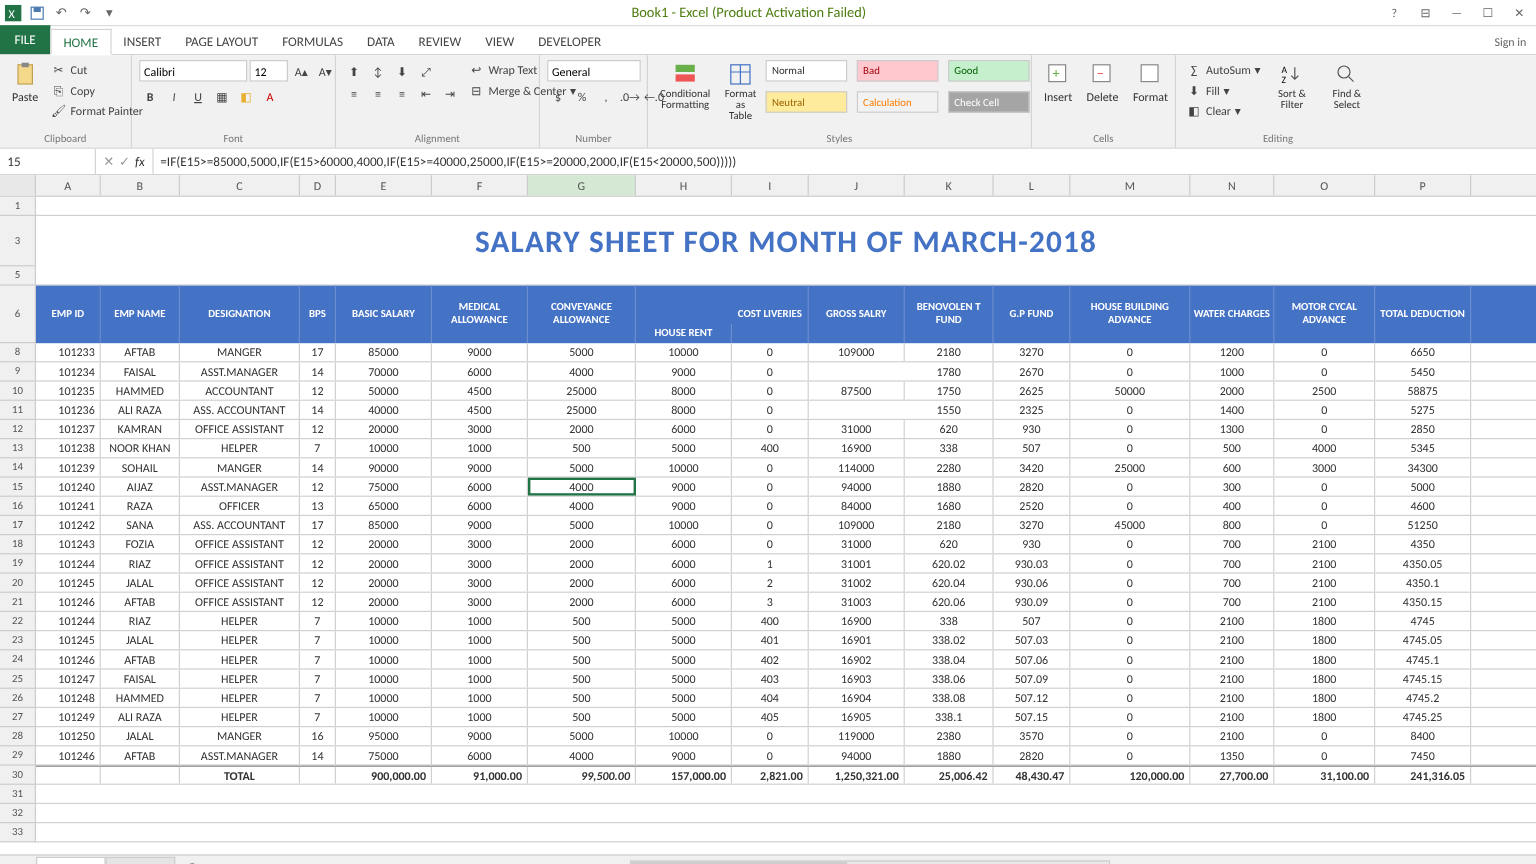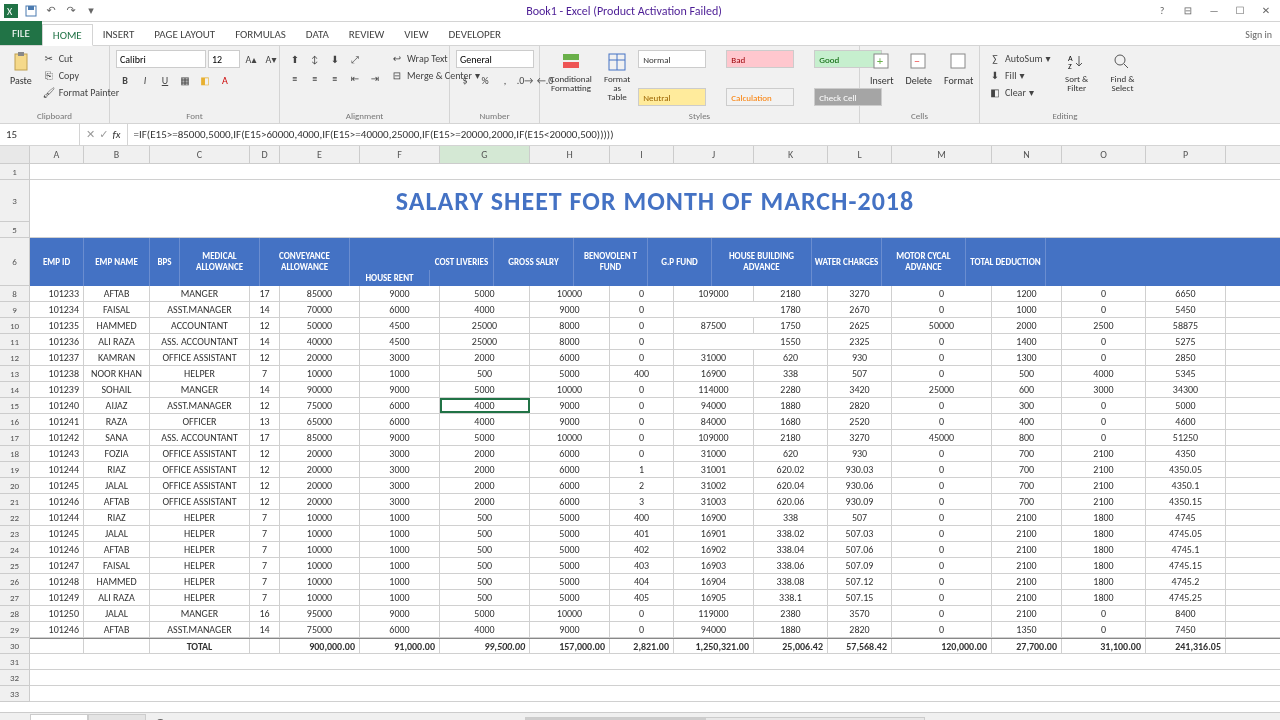--- a/index.html
+++ b/index.html
@@ -2,21 +2,21 @@
 <html><head>
 <meta charset="utf-8">
 <style>
 * { box-sizing: border-box; margin: 0; padding: 0; font-family: "Segoe UI", Calibri, sans-serif; }
 body { background: #fff; font-size: 11px; color: #333; overflow: hidden; width: 1280px; height: 720px; }
 
 
 .titlebar { height: 22px; background: #fff; display: flex; align-items: center; border-bottom: 1px solid #d4d4d4; }
 .qat { display: flex; align-items: center; gap: 6px; padding-left: 4px; }
 .qat-icon { width: 14px; height: 14px; display: flex; align-items: center; justify-content: center; color: #666; }
-.title-text { flex: 1; text-align: center; font-size: 12px; color: #4c1d95; }
+.title-text { flex: 1; text-align: center; font-size: 12px; color: #4d7c0f; }
 .win-controls { display: flex; gap: 2px; padding-right: 2px; }
 .win-btn { width: 24px; height: 18px; display: flex; align-items: center; justify-content: center; color: #666; font-size: 10px; }
 
 
 .ribbon-tabs { height: 24px; background: #fff; display: flex; align-items: flex-end; border-bottom: 1px solid #d4d4d4; }
 .rtab-file { background: #217346; color: #fff; padding: 4px 12px; font-size: 11px; height: 24px; display: flex; align-items: center; }
 .rtab { padding: 4px 10px; font-size: 11px; color: #444; cursor: pointer; height: 22px; display: flex; align-items: center; }
 .rtab.active { background: #fff; border: 1px solid #d4d4d4; border-bottom: 1px solid #fff; color: #217346; margin-bottom: -1px; }
 .rtab-spacer { flex: 1; }
 .signin { padding: 4px 8px; font-size: 10px; color: #666; }
@@ -25,21 +25,21 @@
 .ribbon { height: 78px; background: #f1f1f1; border-bottom: 1px solid #d4d4d4; display: flex; }
 .rgroup { border-right: 1px solid #d4d4d4; padding: 4px 6px 2px; display: flex; flex-direction: column; }
 .rgroup-content { flex: 1; display: flex; align-items: flex-start; gap: 4px; }
 .rgroup-label { text-align: center; font-size: 9px; color: #777; padding-top: 1px; }
 .rcol { display: flex; flex-direction: column; gap: 1px; font-size: 10px; }
 .ritem { display: flex; align-items: center; gap: 3px; padding: 1px 2px; white-space: nowrap; color: #444; }
 .ricon { width: 14px; height: 14px; display: inline-flex; align-items: center; justify-content: center; }
 .font-sel { border: 1px solid #ccc; background: #fff; font-size: 10px; padding: 1px 3px; height: 18px; }
 .btn-row { display: flex; gap: 2px; }
 .mini-btn { width: 18px; height: 18px; border: 1px solid transparent; display: flex; align-items: center; justify-content: center; font-size: 10px; color: #444; }
-.style-grid { display: grid; grid-template-columns: repeat(3, 68px); grid-template-rows: 18px 18px; gap: 20px; }
+.style-grid { display: grid; grid-template-columns: repeat(3, 68px); grid-template-rows: 18px 18px; gap: 8px; }
 .style-cell { border: 1px solid #ccc; font-size: 9px; display: flex; align-items: center; padding: 0 4px; }
 .big-btn { display: flex; flex-direction: column; align-items: center; gap: 2px; padding: 2px 4px; font-size: 10px; }
 .big-icon { width: 20px; height: 20px; }
 
 
 .fbar-row { height: 22px; border-bottom: 1px solid #d4d4d4; display: flex; align-items: stretch; background: #fff; }
 .namebox { width: 80px; border-right: 1px solid #d4d4d4; display: flex; align-items: center; padding: 0 6px; font-size: 11px; }
 .fbar-btns { display: flex; align-items: center; gap: 4px; padding: 0 6px; border-right: 1px solid #d4d4d4; }
 .fbar-input { flex: 1; display: flex; align-items: center; padding: 0 6px; font-size: 11px; font-family: Calibri; }
 
@@ -389,21 +389,23 @@
       </div>
     <div class="cells" id="cells">
         <div class="datarow"></div>
         <div class="title-row">
           <div class="sheet-title">SALARY SHEET FOR MONTH OF MARCH-2018</div>
         </div>
         <div class="datarow"></div>
         <div class="hdr-row">
           <div class="hdr-cell" style="width: 54px;">EMP ID</div>
           <div class="hdr-cell" style="width: 66px;">EMP NAME</div>
+          <div class="hdr-cell" style="width: 100px;">DESIGNATION</div>
           <div class="hdr-cell" style="width: 30px;">BPS</div>
+          <div class="hdr-cell" style="width: 80px;">BASIC SALARY</div>
           <div class="hdr-cell" style="width: 80px;">MEDICAL ALLOWANCE</div>
           <div class="hdr-cell" style="width: 90px;">CONVEYANCE ALLOWANCE</div>
           <div class="hdr-cell" style="width: 80px; margin-top: 32px;">HOUSE RENT</div>
           <div class="hdr-cell" style="width: 64px;">COST LIVERIES</div>
           <div class="hdr-cell" style="width: 80px;">GROSS SALRY</div>
           <div class="hdr-cell" style="width: 74px;">BENOVOLEN T FUND</div>
           <div class="hdr-cell" style="width: 64px;">G.P FUND</div>
           <div class="hdr-cell" style="width: 100px;">HOUSE BUILDING ADVANCE</div>
           <div class="hdr-cell" style="width: 70px;">WATER CHARGES</div>
           <div class="hdr-cell" style="width: 84px;">MOTOR CYCAL ADVANCE</div>
@@ -810,21 +812,21 @@
           <div class="cell c" style="width: 66px;"></div>
           <div class="cell c" style="width: 100px;">TOTAL</div>
           <div class="cell r" style="width: 30px;"></div>
           <div class="cell r" style="width: 80px;">900,000.00</div>
           <div class="cell r" style="width: 80px;">91,000.00</div>
           <div class="cell r" style="width: 90px; font-style: italic;">99,500.00</div>
           <div class="cell r" style="width: 80px;">157,000.00</div>
           <div class="cell r" style="width: 64px;">2,821.00</div>
           <div class="cell r" style="width: 80px;">1,250,321.00</div>
           <div class="cell r" style="width: 74px;">25,006.42</div>
-          <div class="cell r" style="width: 64px;">57,568.42</div>
+          <div class="cell r" style="width: 64px;">48,430.47</div>
           <div class="cell r" style="width: 100px;">120,000.00</div>
           <div class="cell r" style="width: 70px;">27,700.00</div>
           <div class="cell r" style="width: 84px;">31,100.00</div>
           <div class="cell r" style="width: 80px;">241,316.05</div>
         </div>
         <div class="datarow"></div>
         <div class="datarow"></div>
         <div class="datarow"></div>
       </div>
   </div>

